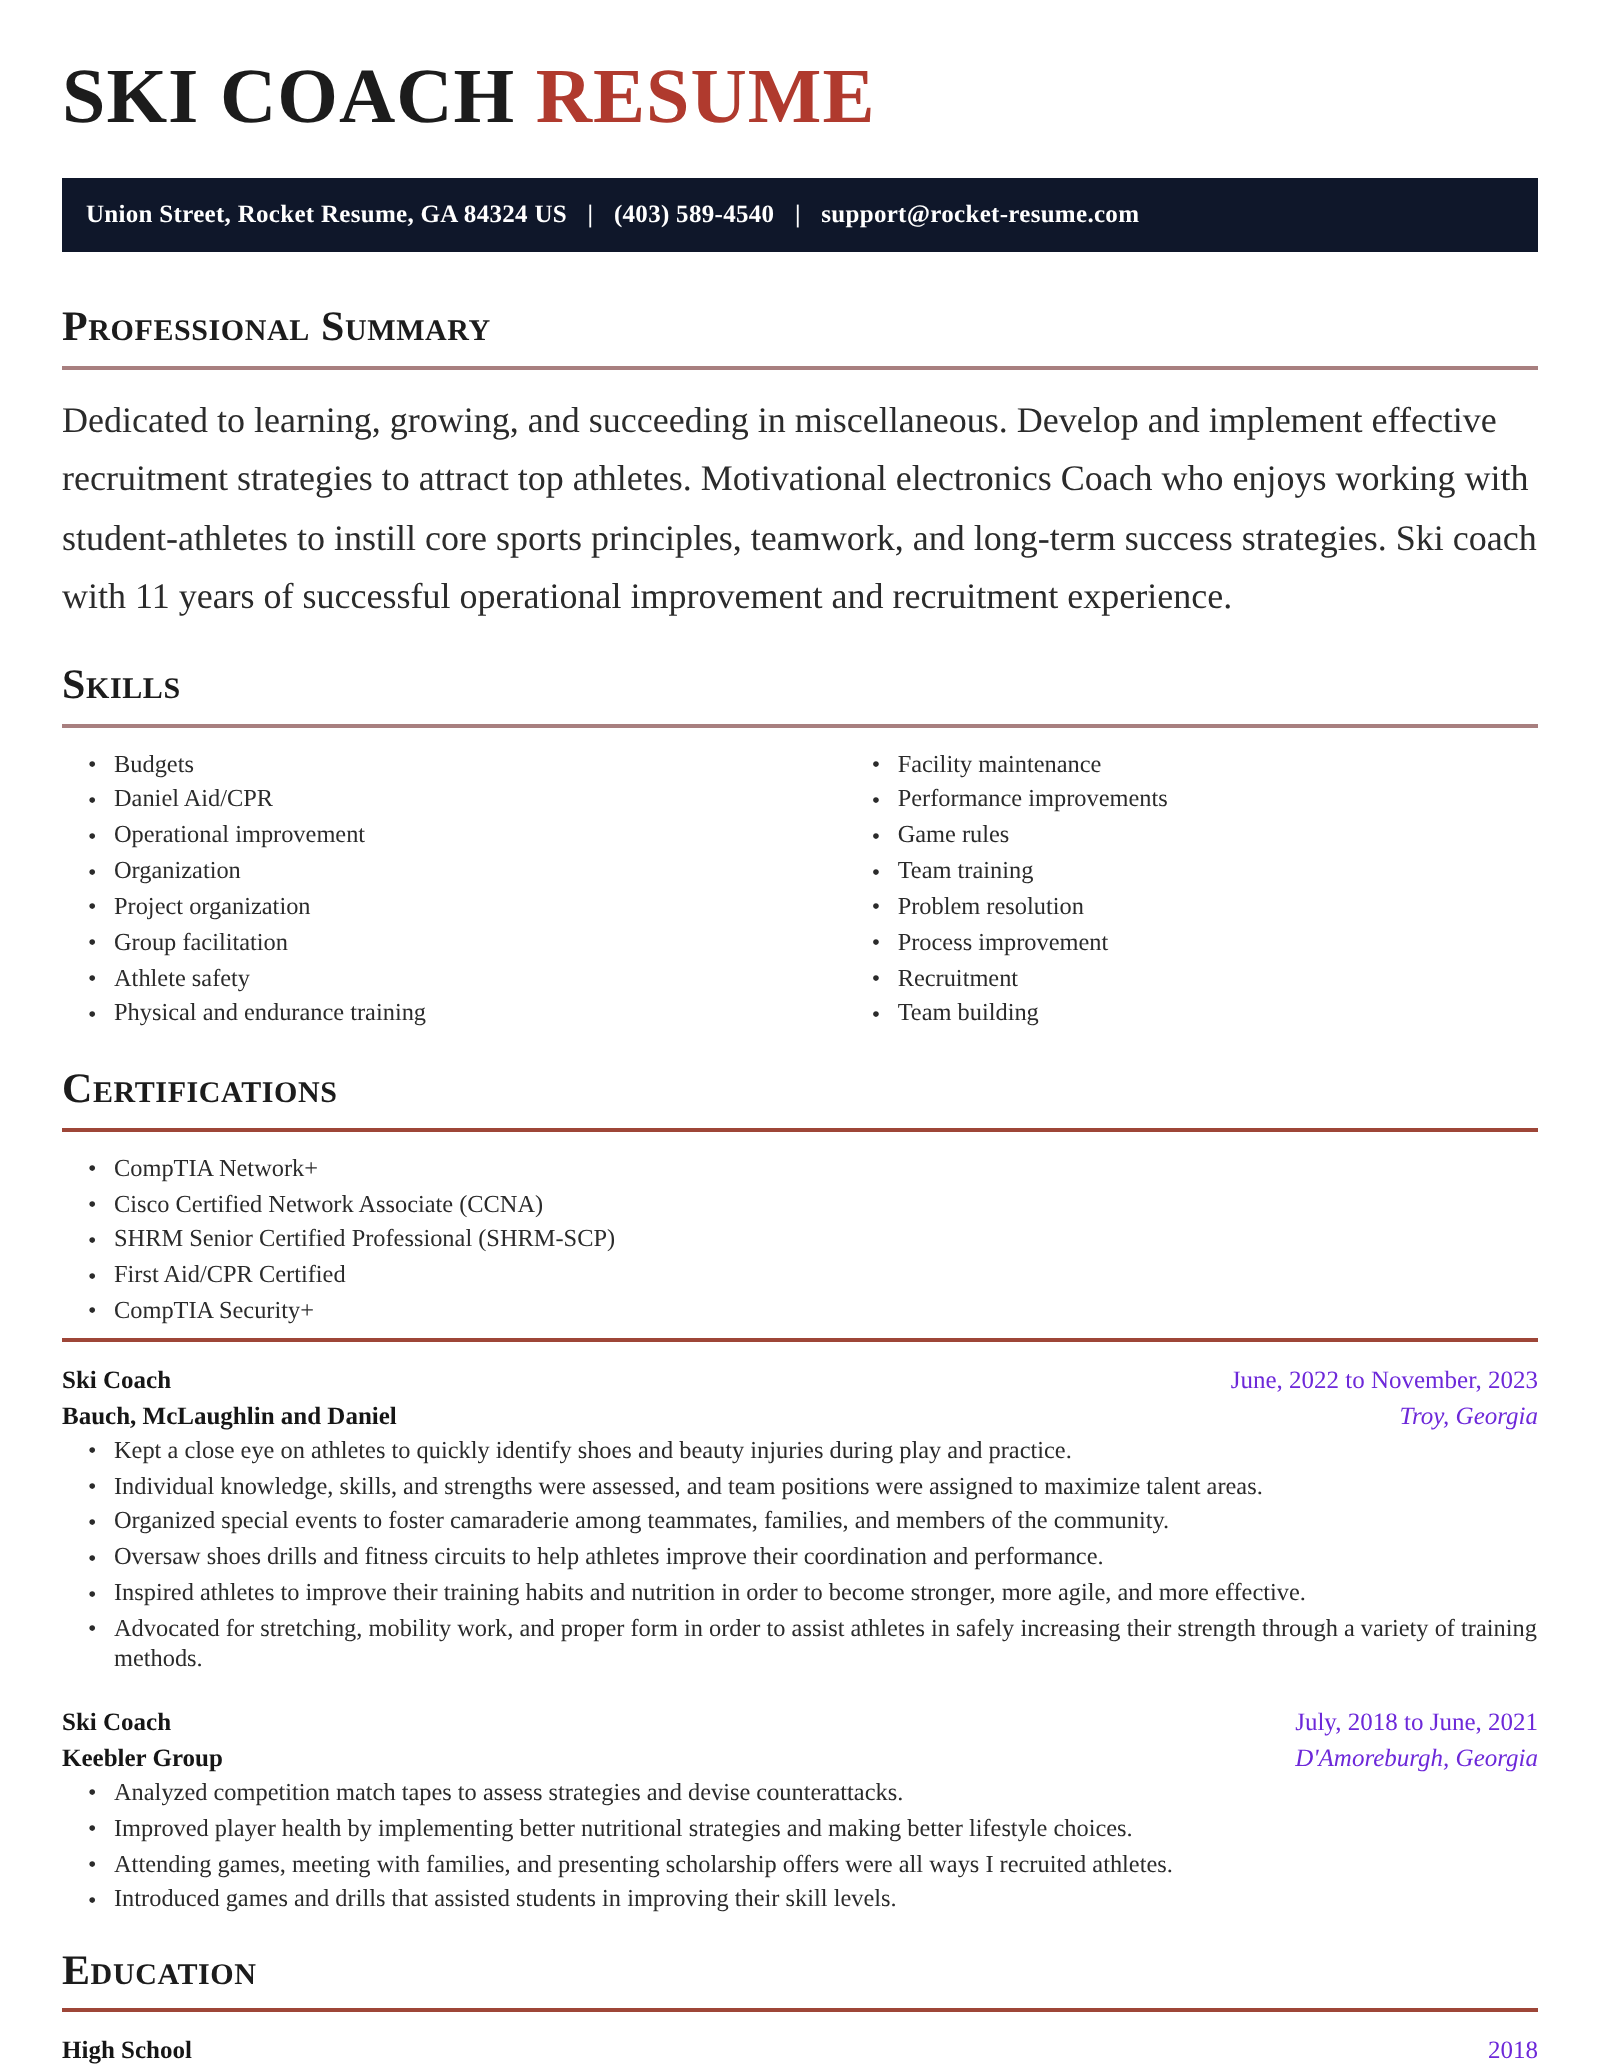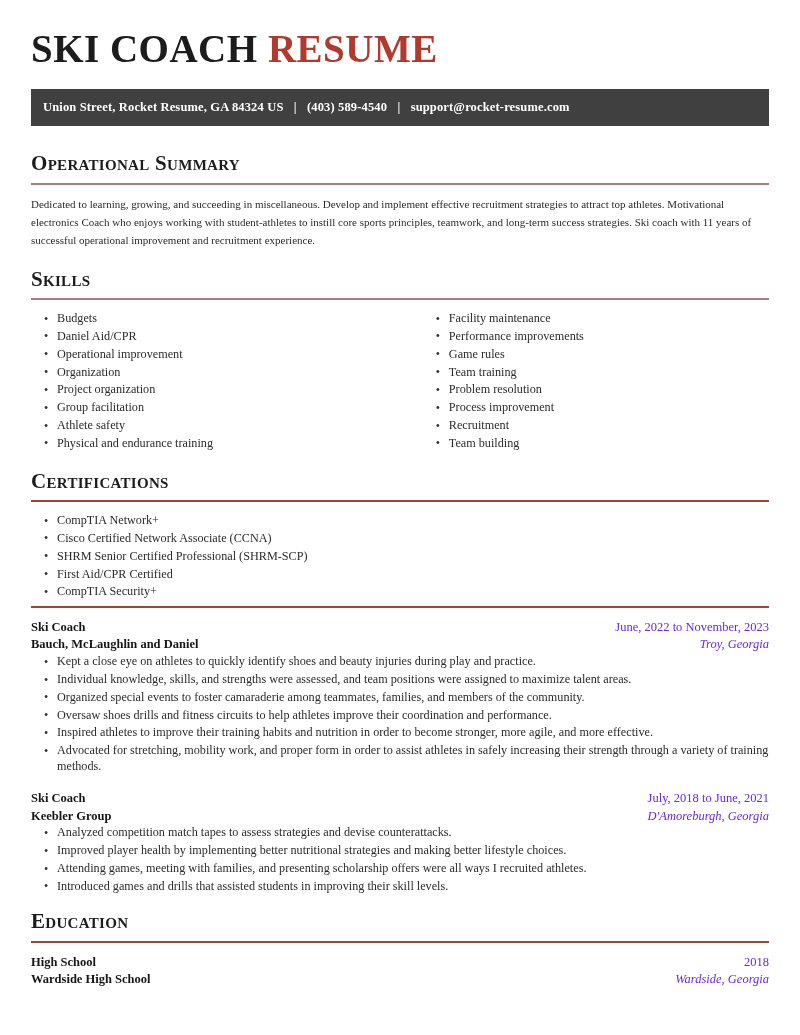--- a/index.html
+++ b/index.html
@@ -28,21 +28,21 @@
     font-weight: bold;
     letter-spacing: 0.5px;
     line-height: 1.06;
     margin: 0 0 20px 0;
     white-space: nowrap;
   }
   .title-dark { color: #1c1c1c; }
   .title-accent { color: #B03A2E; }
 
   .contact-bar {
-    background: #404040;
+    background: #0f172a;
     color: #ffffff;
     font-size: 12.5px;
     font-weight: bold;
     padding: 11px 12px 11px 12px;
     letter-spacing: 0.15px;
     margin-bottom: 26px;
     white-space: nowrap;
     overflow: hidden;
   }
   .contact-sep {
@@ -65,21 +65,21 @@
   .rule {
     height: 2px;
     background: #A87F7F;
     border: 0;
     margin: 0 0 11px 0;
   }
   .rule.strong { background: #9E4638; }
 
   
   .summary-text {
-    font-size: 11px;
+    font-size: 18px;
     line-height: 1.63;
     color: #2b2b2b;
     margin: 0 0 18px 0;
     text-align: left;
   }
 
   
   ul.bullets {
     list-style: none;
     margin: 0;
@@ -140,21 +140,21 @@
 
   <div class="contact-bar">
     <span>Union Street, Rocket Resume, GA 84324 US</span>
     <span class="contact-sep">|</span>
     <span>(403) 589-4540</span>
     <span class="contact-sep">|</span>
     <span>support@rocket-resume.com</span>
   </div>
 
   <div class="section">
-    <h2 class="section-heading">Operational Summary</h2>
+    <h2 class="section-heading">Professional Summary</h2>
     <div class="rule"></div>
     <p class="summary-text">Dedicated to learning, growing, and succeeding in miscellaneous. Develop and implement effective recruitment strategies to attract top athletes. Motivational electronics Coach who enjoys working with student-athletes to instill core sports principles, teamwork, and long-term success strategies. Ski coach with 11 years of successful operational improvement and recruitment experience.</p>
   </div>
 
   <div class="section">
     <h2 class="section-heading">Skills</h2>
     <div class="rule"></div>
     <div class="skills-columns">
       <div class="col left">
         <ul class="bullets">

